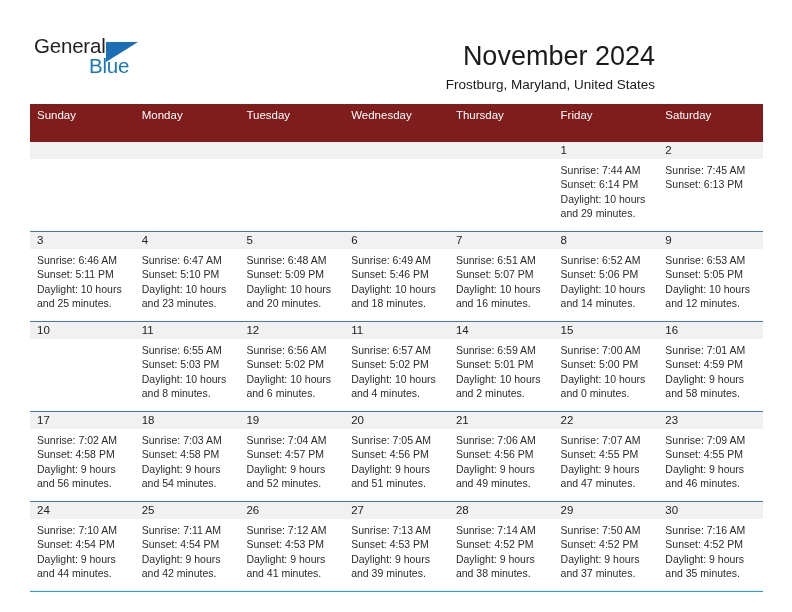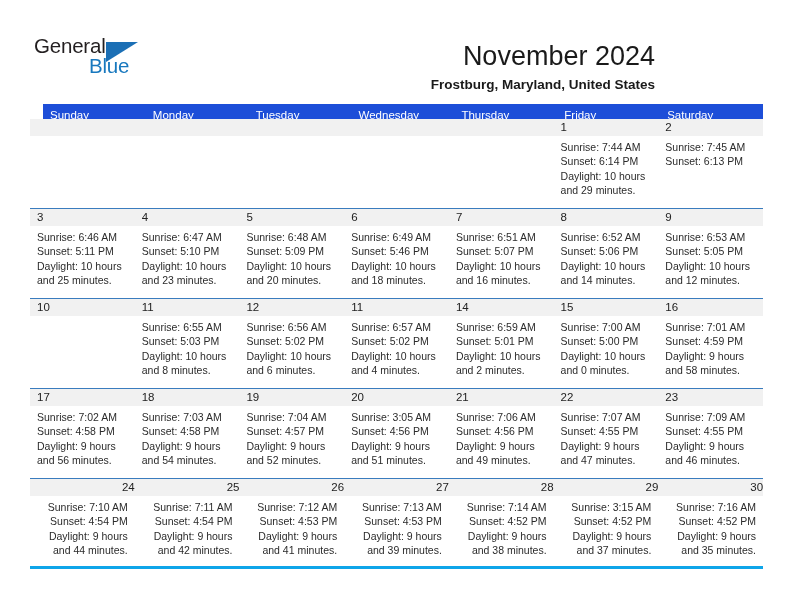--- a/index.html
+++ b/index.html
@@ -79,55 +79,52 @@
   }
   .subtitle {
     position: absolute;
     right: 38px;
     top: 76px;
     font-size: 13.5px;
     line-height: 17px;
     color: #1a1a1a;
     text-align: right;
     white-space: nowrap;
-    font-weight: bold;
   }
 
   
   .calendar {
     position: absolute;
     left: 30px;
     top: 104px;
     width: 733px;
   }
   .weekday-row {
     display: flex;
-    background: #1d4ed8;
-    height: 15px;
-    margin-left: 13px;
+    background: #7f1d1d;
+    height: 38px;
   }
   .weekday {
     flex: 1 1 0;
     font-size: 11.5px;
     line-height: 22px;
     color: #ffffff;
     padding-left: 7px;
     box-sizing: border-box;
     white-space: nowrap;
   }
 
   .week-row {
     display: flex;
     height: 90px;
     border-bottom: 1px solid #3a7cbe;
     box-sizing: border-box;
   }
   .week-row:last-child {
-    border-bottom: 3px solid #0ea5e9;
-    text-align: right;
+    border-bottom: 1px solid #0ea5e9;
   }
 
   .day-cell {
     flex: 1 1 0;
     position: relative;
     box-sizing: border-box;
     overflow: hidden;
   }
   .day-number-band {
     height: 17px;
@@ -399,21 +396,21 @@
               <div class="sunrise">Sunrise: 7:04 AM</div>
               <div class="sunset">Sunset: 4:57 PM</div>
               <div class="daylight">Daylight: 9 hours and 52 minutes.</div>
             </div>
           </div>
           <div class="day-cell">
             <div class="day-number-band">
               <span class="day-number">20</span>
             </div>
             <div class="day-info">
-              <div class="sunrise">Sunrise: 3:05 AM</div>
+              <div class="sunrise">Sunrise: 7:05 AM</div>
               <div class="sunset">Sunset: 4:56 PM</div>
               <div class="daylight">Daylight: 9 hours and 51 minutes.</div>
             </div>
           </div>
           <div class="day-cell">
             <div class="day-number-band">
               <span class="day-number">21</span>
             </div>
             <div class="day-info">
               <div class="sunrise">Sunrise: 7:06 AM</div>
@@ -491,21 +488,21 @@
               <div class="sunrise">Sunrise: 7:14 AM</div>
               <div class="sunset">Sunset: 4:52 PM</div>
               <div class="daylight">Daylight: 9 hours and 38 minutes.</div>
             </div>
           </div>
           <div class="day-cell">
             <div class="day-number-band">
               <span class="day-number">29</span>
             </div>
             <div class="day-info">
-              <div class="sunrise">Sunrise: 3:15 AM</div>
+              <div class="sunrise">Sunrise: 7:50 AM</div>
               <div class="sunset">Sunset: 4:52 PM</div>
               <div class="daylight">Daylight: 9 hours and 37 minutes.</div>
             </div>
           </div>
           <div class="day-cell">
             <div class="day-number-band">
               <span class="day-number">30</span>
             </div>
             <div class="day-info">
               <div class="sunrise">Sunrise: 7:16 AM</div>

